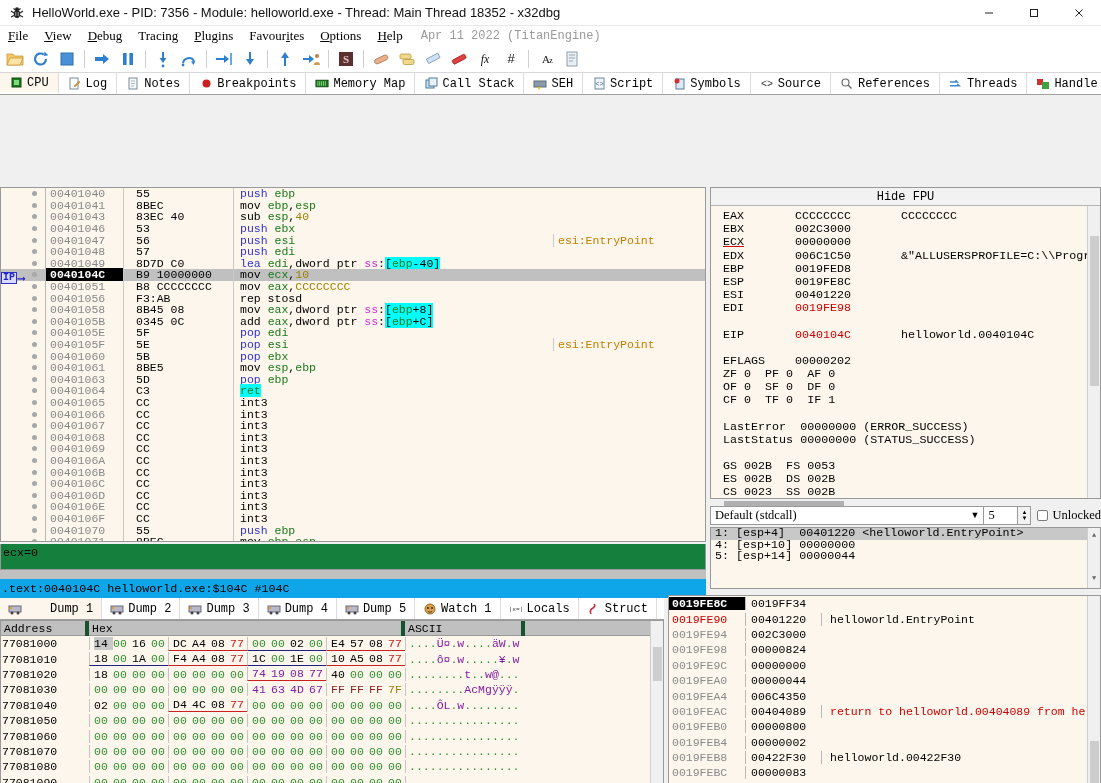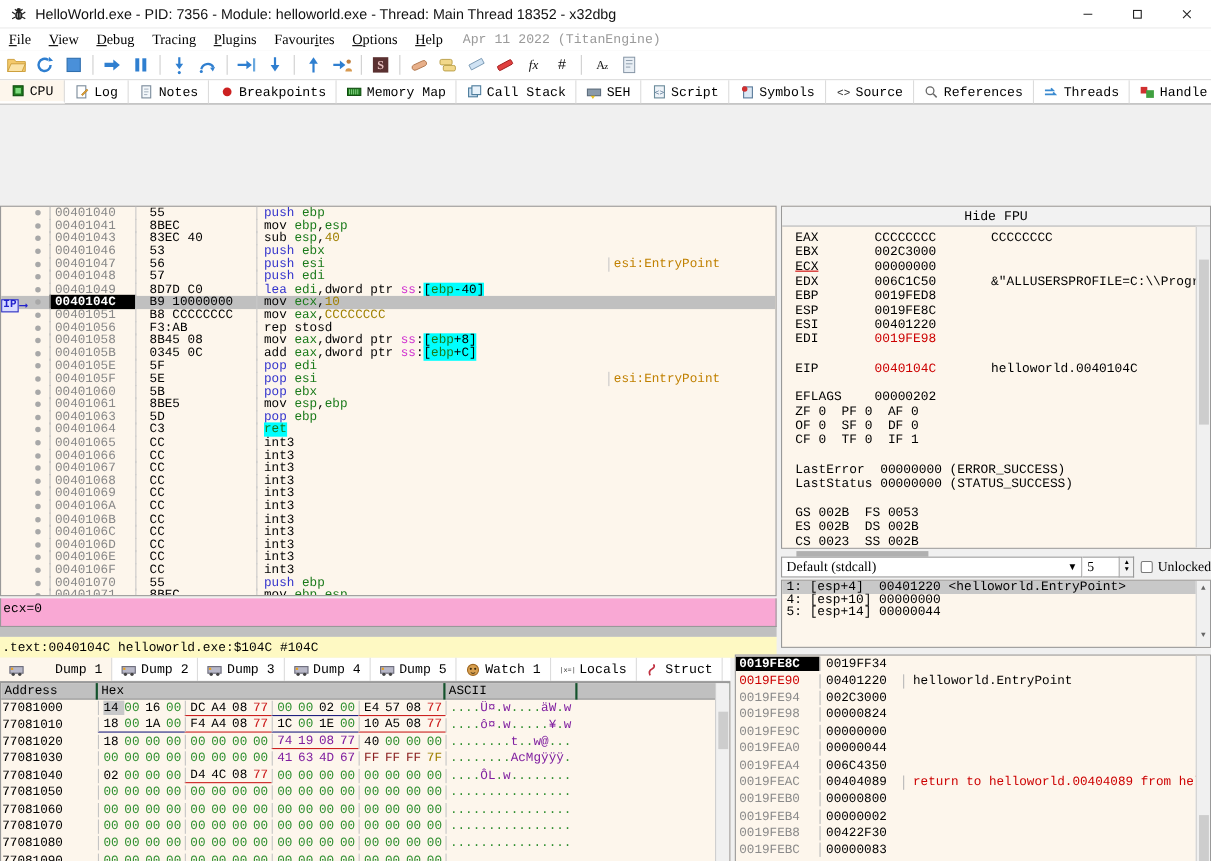--- a/index.html
+++ b/index.html
@@ -168,30 +168,30 @@
     font-family: "Liberation Mono", monospace; font-size: 11.7px;
   }
   .arg-row { height: 11.6px; line-height: 11.6px; padding-left: 4px; white-space: pre; }
   .arg-row.sel { background: #c8c8c8; }
   .arg-scroll { position: absolute; right: 0; top: 0; bottom: 0; width: 13px; background: #f0f0f0; border-left: 1px solid #cfcfcf; }
   .arg-up, .arg-dn { height: 13px; display:flex; align-items:center; justify-content:center; font-size:7px; color:#666; }
 
   
   .ecxline {
     position: absolute; left: 0; top: 449px; width: 706px; height: 26px;
-    background: #f9a8d4; border: 1px solid #999; border-top: 0;
+    background: #15803d; border: 1px solid #999; border-top: 0;
     font-family: "Liberation Mono", monospace; font-size: 11.7px; padding: 2px 0 0 2px;
   }
   .greybar {
     position: absolute; left: 0; top: 475px; width: 706px; height: 9px; background: #c0c0c0;
   }
   .textline {
     position: absolute; left: 0; top: 484px; width: 706px; height: 19px;
     font-family: "Liberation Mono", monospace; font-size: 11.7px;
-    display: flex; align-items: center; padding-left: 2px; background: #fef9c3;
+    display: flex; align-items: center; padding-left: 2px; background: #0ea5e9;
   }
 
   
   .dumptabs {
     position: absolute; left: 0; top: 503px; width: 664px; height: 22px;
     background: #fff; display: flex; align-items: stretch;
     border-bottom: 1px solid #a0a0a0;
     font-family: "Liberation Mono", monospace; font-size: 12px;
   }
   .dtab {
@@ -201,21 +201,21 @@
   .dtab.active { background: #fdf6ec; gap: 28px; }
   .dtab .ic { width: 14px; height: 13px; display:inline-flex; align-items:center; justify-content:center; }
 
   
   .dumppane {
     position: absolute; left: 0; top: 525px; width: 664px; height: 216px;
     background: #fdf6ec; border: 1px solid #999; overflow: hidden;
     font-family: "Liberation Mono", monospace; font-size: 11.5px;
   }
   .dump-hdr { height: 15px; background: #c0c0c0; display: flex; align-items: center; border-bottom: 1px solid #999; }
-  .dh { border-right: 2px solid #14532d; height: 15px; line-height: 15px; padding-left: 3px; overflow: hidden; }
+  .dh { border-right: 4px solid #14532d; height: 15px; line-height: 15px; padding-left: 3px; overflow: hidden; }
   .dump-row { height: 15.4px; display: flex; align-items: center; white-space: pre; }
   .d-addr { width: 88px; color: #000; padding-left: 1px; }
   .d-hexgrp { width: 79px; border-left: 1px solid #c5c5c5; padding-left: 4px; position: relative; }
   .d-ascii { width: 120px; border-left: 1px solid #c5c5c5; padding-left: 3px; }
   .d-rest { flex: 1; border-left: 1px solid #c5c5c5; }
   .hb { display: inline-block; width: 19px; }
   .h00 { color: #2f8f2f; }
   .hff { color: #8b2020; }
   .h7f { color: #a08000; }
   .hred { color: #cc2020; }
@@ -991,21 +991,21 @@
           <div class="st-row sel"><div class="st-addr">0019FE8C</div><div class="st-val">0019FF34</div><div class="st-cmt"></div></div>
           <div class="st-row"><div class="st-addr red">0019FE90</div><div class="st-val">00401220</div><div class="st-cmt">helloworld.EntryPoint</div></div>
           <div class="st-row"><div class="st-addr">0019FE94</div><div class="st-val">002C3000</div><div class="st-cmt"></div></div>
           <div class="st-row"><div class="st-addr">0019FE98</div><div class="st-val">00000824</div><div class="st-cmt"></div></div>
           <div class="st-row"><div class="st-addr">0019FE9C</div><div class="st-val">00000000</div><div class="st-cmt"></div></div>
           <div class="st-row"><div class="st-addr">0019FEA0</div><div class="st-val">00000044</div><div class="st-cmt"></div></div>
           <div class="st-row"><div class="st-addr">0019FEA4</div><div class="st-val">006C4350</div><div class="st-cmt"></div></div>
           <div class="st-row"><div class="st-addr">0019FEAC</div><div class="st-val">00404089</div><div class="st-cmt red">return to helloworld.00404089 from hell</div></div>
           <div class="st-row"><div class="st-addr">0019FEB0</div><div class="st-val">00000800</div><div class="st-cmt"></div></div>
           <div class="st-row"><div class="st-addr">0019FEB4</div><div class="st-val">00000002</div><div class="st-cmt"></div></div>
-          <div class="st-row"><div class="st-addr">0019FEB8</div><div class="st-val">00422F30</div></div>
+          <div class="st-row"><div class="st-addr">0019FEB8</div><div class="st-val">00422F30</div><div class="st-cmt">helloworld.00422F30</div></div>
           <div class="st-row"><div class="st-addr">0019FEBC</div><div class="st-val">00000083</div><div class="st-cmt"></div></div>
         </div>
       <div class="stack-vscroll">
         <div class="stack-vthumb"></div>
       </div>
     </div>
 
   </div>
 </div>
 

